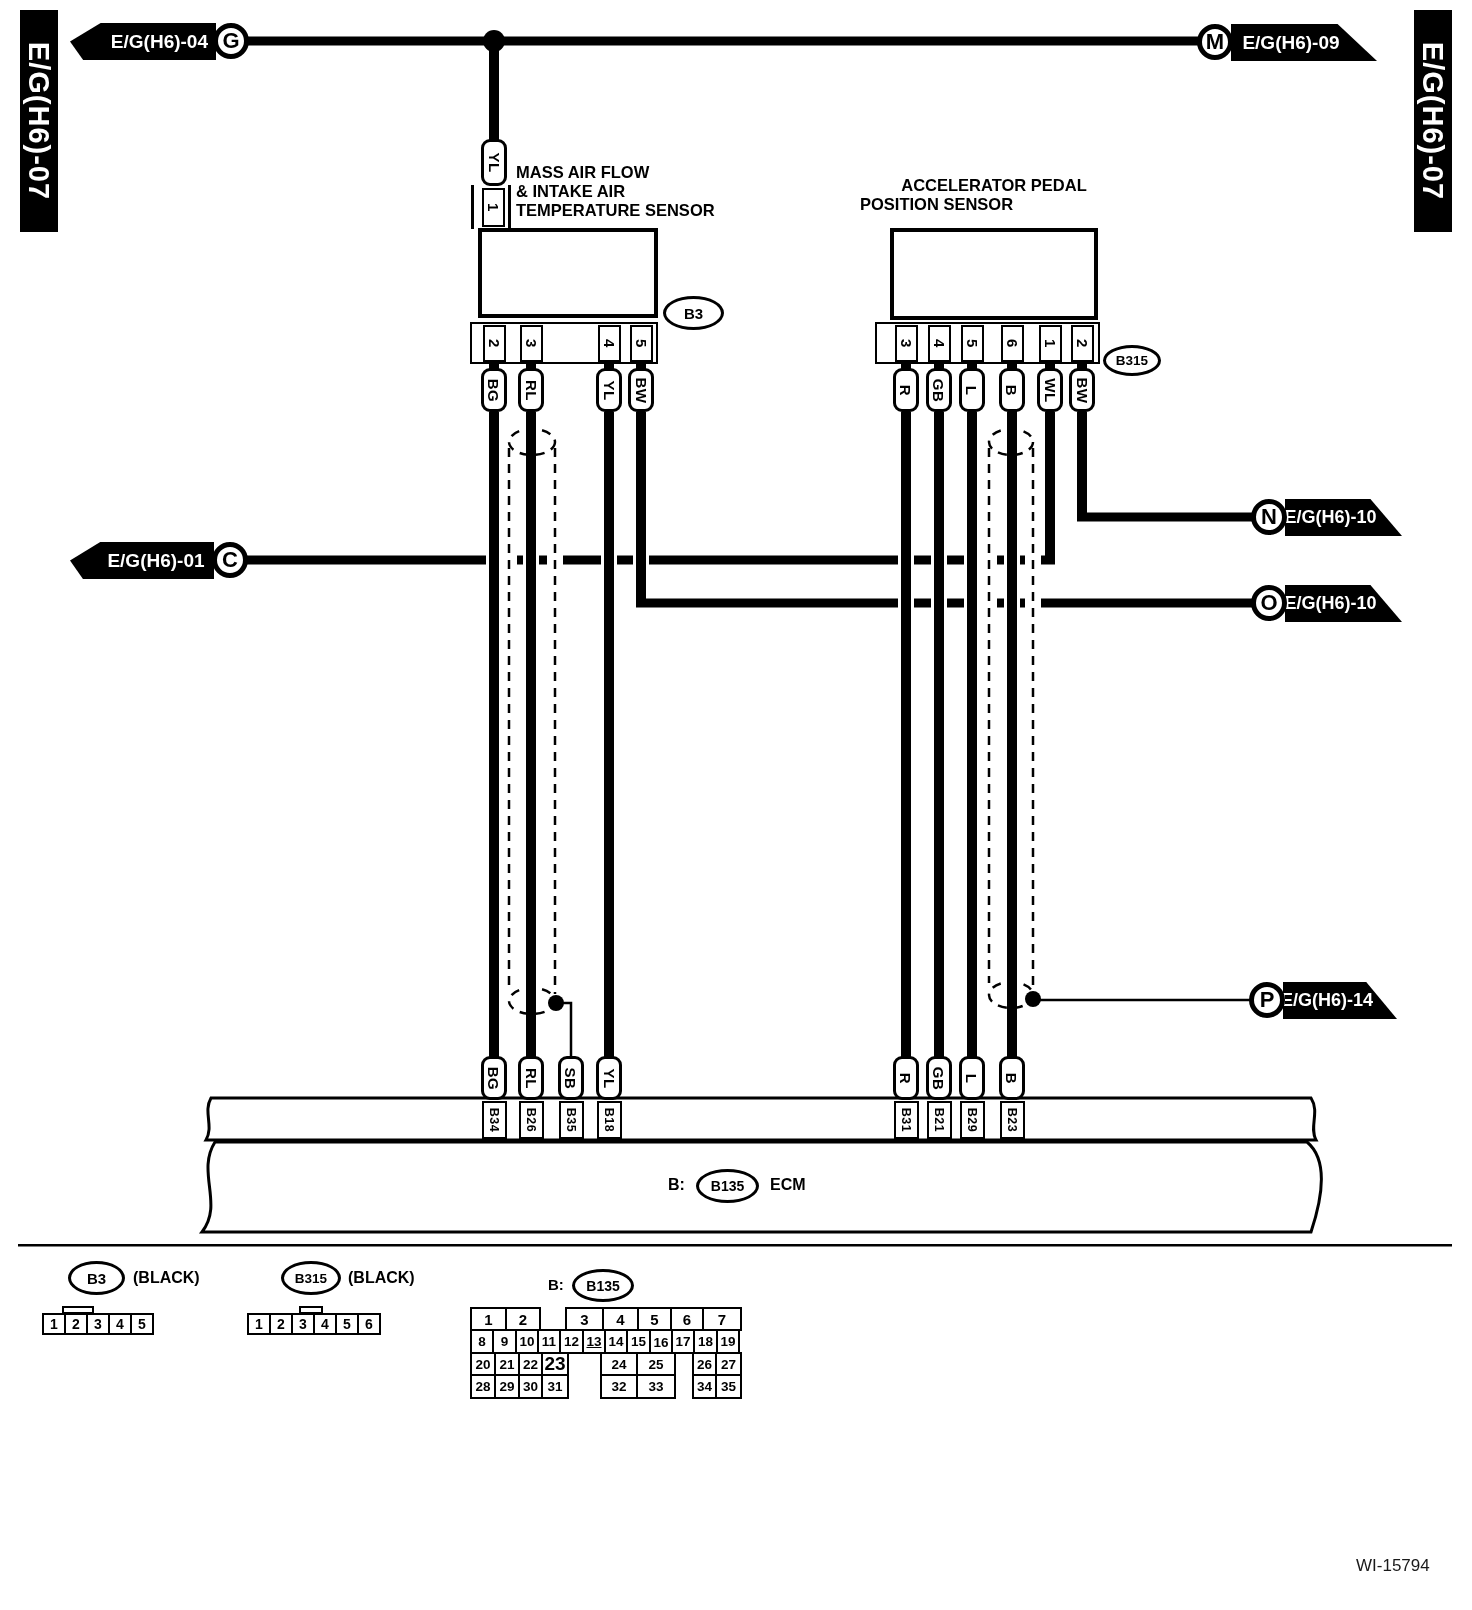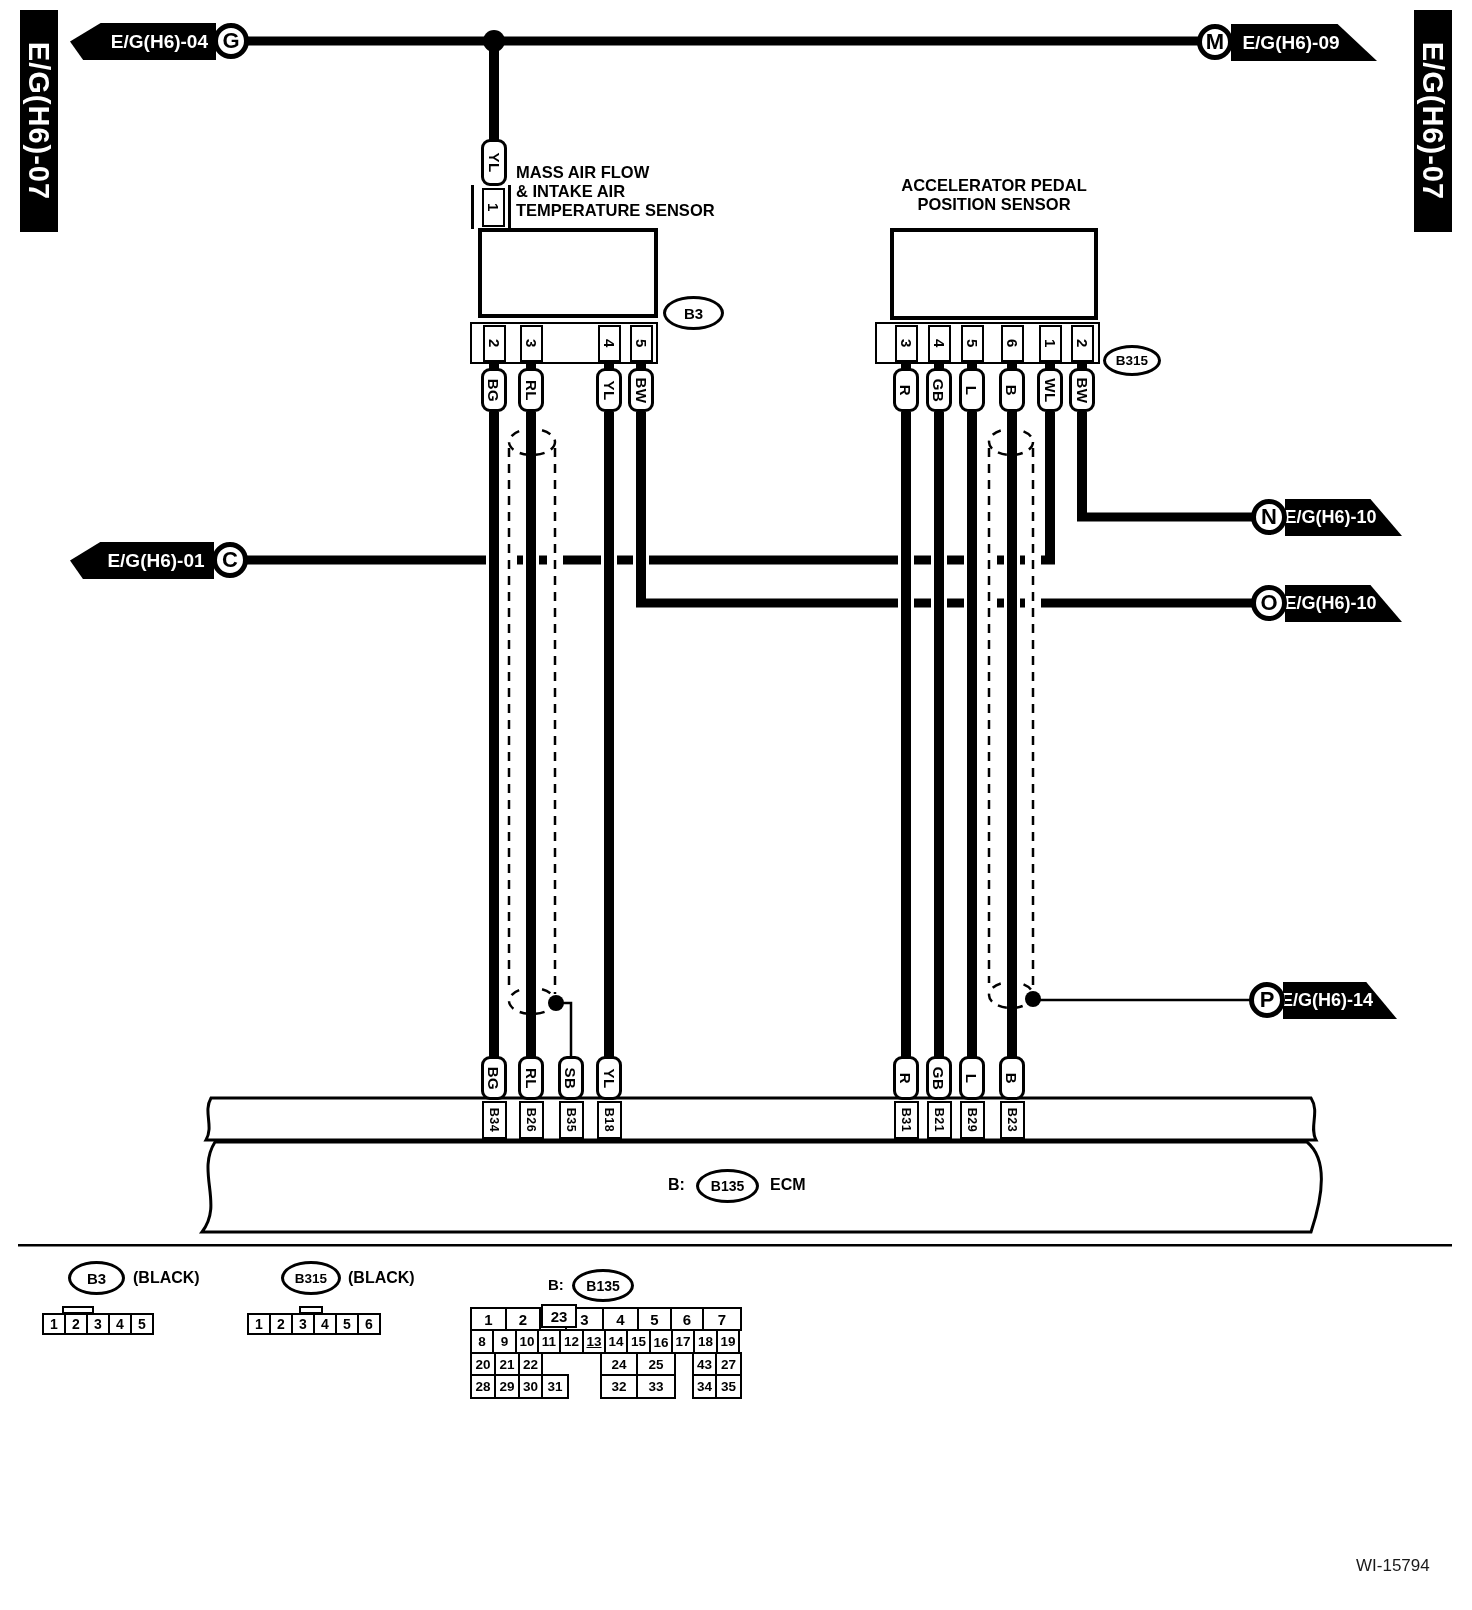--- a/index.html
+++ b/index.html
@@ -155,21 +155,21 @@
     <div class="abs pbox" style="left: 629.5px; top: 325px; width: 23px; height: 37px;">
       <span class="rot" style="font-size: 15px;">5</span>
     </div>
     <div class="abs wtag" style="left: 628px; top: 368px; width: 26px; height: 44px;">
       <span class="rot" style="font-size: 15px;">BW</span>
     </div>
     <div class="abs oval" style="left: 663px; top: 296px; width: 61px; height: 34px; font-size: 15px;">
       <span>B3</span>
     </div>
     <div class="abs titleline" style="left: 860px; top: 176px; width: 268px; height: 20px; text-align: center;">ACCELERATOR PEDAL</div>
-    <div class="abs titleline" style="left: 860px; top: 195px; width: 268px; height: 20px; text-align: center;">POSITION SENSOR</div>
+    <div class="abs titleline" style="left: 860px; top: 195px; width: 268px; height: 20px; text-align: left;">POSITION SENSOR</div>
     <div class="abs" style="left: 890px; top: 228px; width: 208px; height: 92px; border: 4px solid rgb(0, 0, 0); background: rgb(255, 255, 255);"></div>
     <div class="abs" style="left: 875px; top: 322px; width: 225px; height: 42px; border: 2px solid rgb(0, 0, 0); background: rgb(255, 255, 255);"></div>
     <div class="abs pbox" style="left: 894.5px; top: 325px; width: 23px; height: 37px;">
       <span class="rot" style="font-size: 15px;">3</span>
     </div>
     <div class="abs wtag" style="left: 893px; top: 368px; width: 26px; height: 44px;">
       <span class="rot" style="font-size: 15px;">R</span>
     </div>
     <div class="abs pbox" style="left: 927.5px; top: 325px; width: 23px; height: 37px;">
       <span class="rot" style="font-size: 15px;">4</span>
@@ -297,24 +297,24 @@
     <div class="abs cell" style="left: 582px; top: 1329px; width: 24px; height: 25px; font-size: 13.5px; text-decoration: underline;">13</div>
     <div class="abs cell" style="left: 604px; top: 1329px; width: 24px; height: 25px; font-size: 13.5px;">14</div>
     <div class="abs cell" style="left: 626px; top: 1329px; width: 25px; height: 25px; font-size: 13.5px;">15</div>
     <div class="abs cell" style="left: 649px; top: 1329px; width: 24px; height: 27px; font-size: 13.5px;">16</div>
     <div class="abs cell" style="left: 671px; top: 1329px; width: 24px; height: 25px; font-size: 13.5px;">17</div>
     <div class="abs cell" style="left: 693px; top: 1329px; width: 25px; height: 25px; font-size: 13.5px;">18</div>
     <div class="abs cell" style="left: 716px; top: 1329px; width: 24px; height: 25px; font-size: 13.5px;">19</div>
     <div class="abs cell" style="left: 470px; top: 1352px; width: 26px; height: 24px; font-size: 13.5px;">20</div>
     <div class="abs cell" style="left: 494px; top: 1352px; width: 26px; height: 24px; font-size: 13.5px;">21</div>
     <div class="abs cell" style="left: 518px; top: 1352px; width: 25px; height: 24px; font-size: 13.5px;">22</div>
-    <div class="abs cell" style="left: 541px; top: 1304px; width: 36px; height: 24px; font-size: 15px;">23</div>
+    <div class="abs cell" style="left: 541px; top: 1352px; width: 28px; height: 24px; font-size: 19px;">23</div>
     <div class="abs cell" style="left: 600px; top: 1352px; width: 38px; height: 24px; font-size: 13.5px;">24</div>
     <div class="abs cell" style="left: 636px; top: 1352px; width: 40px; height: 24px; font-size: 13.5px;">25</div>
-    <div class="abs cell" style="left: 692px; top: 1352px; width: 25px; height: 24px; font-size: 13.5px;">43</div>
+    <div class="abs cell" style="left: 692px; top: 1352px; width: 25px; height: 24px; font-size: 13.5px;">26</div>
     <div class="abs cell" style="left: 715px; top: 1352px; width: 27px; height: 24px; font-size: 13.5px;">27</div>
     <div class="abs cell" style="left: 470px; top: 1374px; width: 26px; height: 25px; font-size: 13.5px;">28</div>
     <div class="abs cell" style="left: 494px; top: 1374px; width: 26px; height: 25px; font-size: 13.5px;">29</div>
     <div class="abs cell" style="left: 518px; top: 1374px; width: 25px; height: 25px; font-size: 13.5px;">30</div>
     <div class="abs cell" style="left: 541px; top: 1374px; width: 28px; height: 25px; font-size: 13.5px;">31</div>
     <div class="abs cell" style="left: 600px; top: 1374px; width: 38px; height: 25px; font-size: 13.5px;">32</div>
     <div class="abs cell" style="left: 636px; top: 1374px; width: 40px; height: 25px; font-size: 13.5px;">33</div>
     <div class="abs cell" style="left: 692px; top: 1374px; width: 25px; height: 25px; font-size: 13.5px;">34</div>
     <div class="abs cell" style="left: 715px; top: 1374px; width: 27px; height: 25px; font-size: 13.5px;">35</div>
     <div class="abs plain" style="left: 1356px; top: 1556px; font-size: 17px; font-weight: normal; color: rgb(26, 26, 26);">WI-15794</div>

